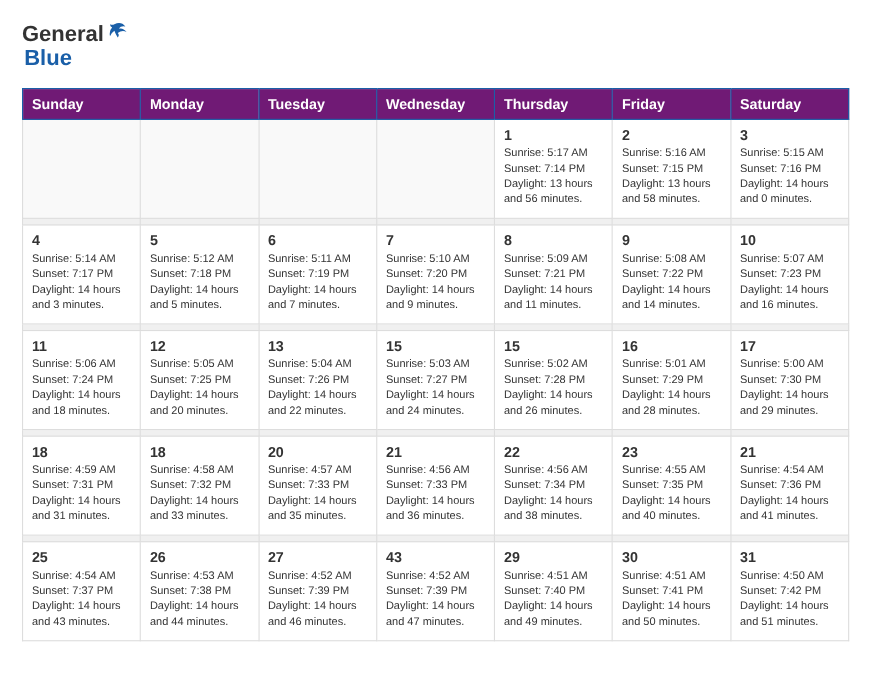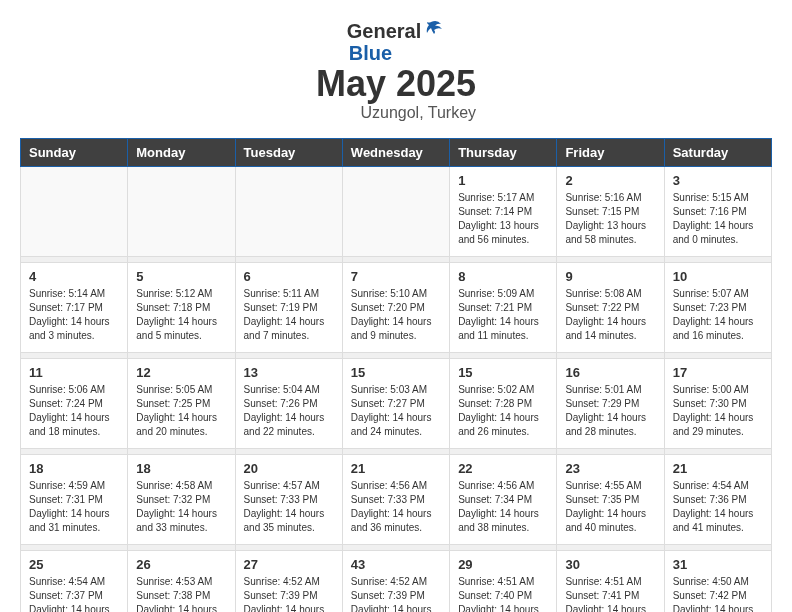--- a/index.html
+++ b/index.html
@@ -6,23 +6,22 @@
     body {
       font-family: Arial, sans-serif;
       background: #fff;
       width: 792px;
       min-height: 612px;
       padding: 20px;
     }
     .header {
       display: flex;
       justify-content: space-between;
-      align-items: center;
+      align-items: flex-end;
       margin-bottom: 16px;
-      flex-direction: column;
     }
     .logo {
       display: flex;
       align-items: center;
     }
     .logo-text-general {
       font-size: 20px;
       font-weight: bold;
       color: #333;
     }
@@ -43,21 +42,21 @@
     .location {
       font-size: 16px;
       color: #555;
     }
     .calendar {
       width: 100%;
       border-collapse: collapse;
       border: 1px solid #ccc;
     }
     .calendar th {
-      background-color: #404040;
+      background-color: #701a75;
       color: #fff;
       text-align: left;
       padding: 6px 8px;
       font-size: 13px;
       font-weight: bold;
       border: 1px solid #1a5fa8;
     }
     .calendar td {
       vertical-align: top;
       padding: 6px 8px;
@@ -97,24 +96,20 @@
     <div style="display:flex; flex-direction:column; line-height:1.1;">
       <span style="display:flex; align-items:center;">
         <span class="logo-text-general">General</span>
         <svg width="22" height="22" viewBox="0 0 22 22" style="margin-left:2px; margin-top:-4px;">
           <path d="M8,4 Q14,1 18,6 Q14,5 12,8 Q16,7 19,11 Q15,9 11,12 Q13,14 11,16 Q9,13 8,10 Q5,12 4,15 Q3,10 6,7 Q4,6 4,4 Q6,5 8,4Z" fill="#1a5fa8"></path>
         </svg>
       </span>
       <span class="logo-text-blue" style="margin-left:2px;">Blue</span>
     </div>
   </div>
-  <div class="title-section">
-    <div class="month-title">May 2025</div>
-    <div class="location">Uzungol, Turkey</div>
-  </div>
 </div>
 
 <table class="calendar">
   <thead>
     <tr>
     <th>Sunday</th>
         <th>Monday</th>
         <th>Tuesday</th>
         <th>Wednesday</th>
         <th>Thursday</th>

